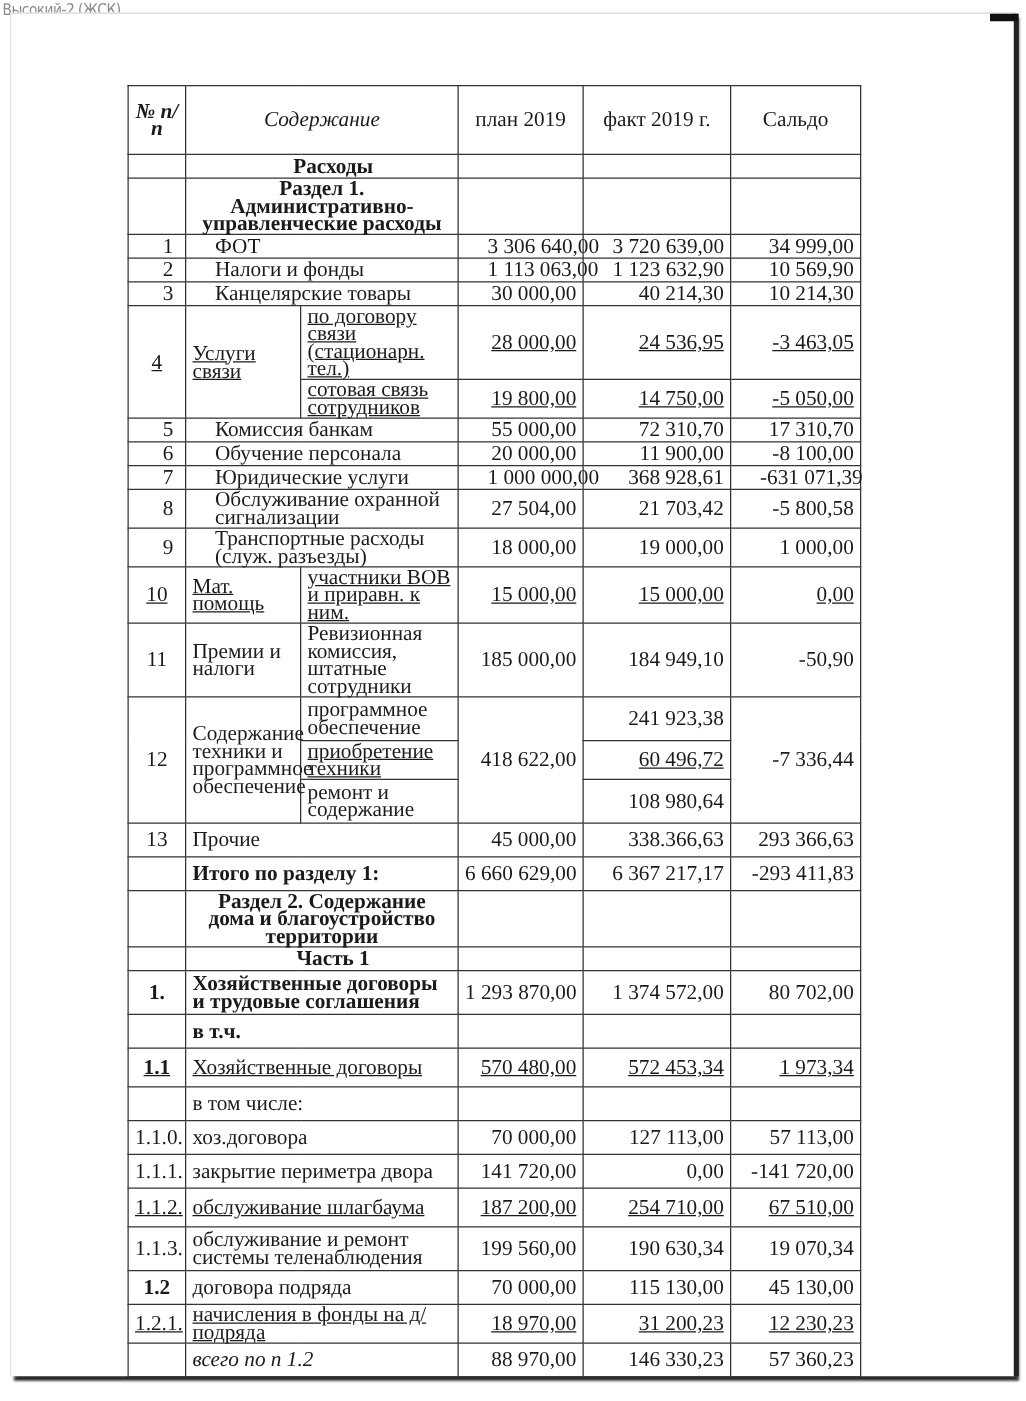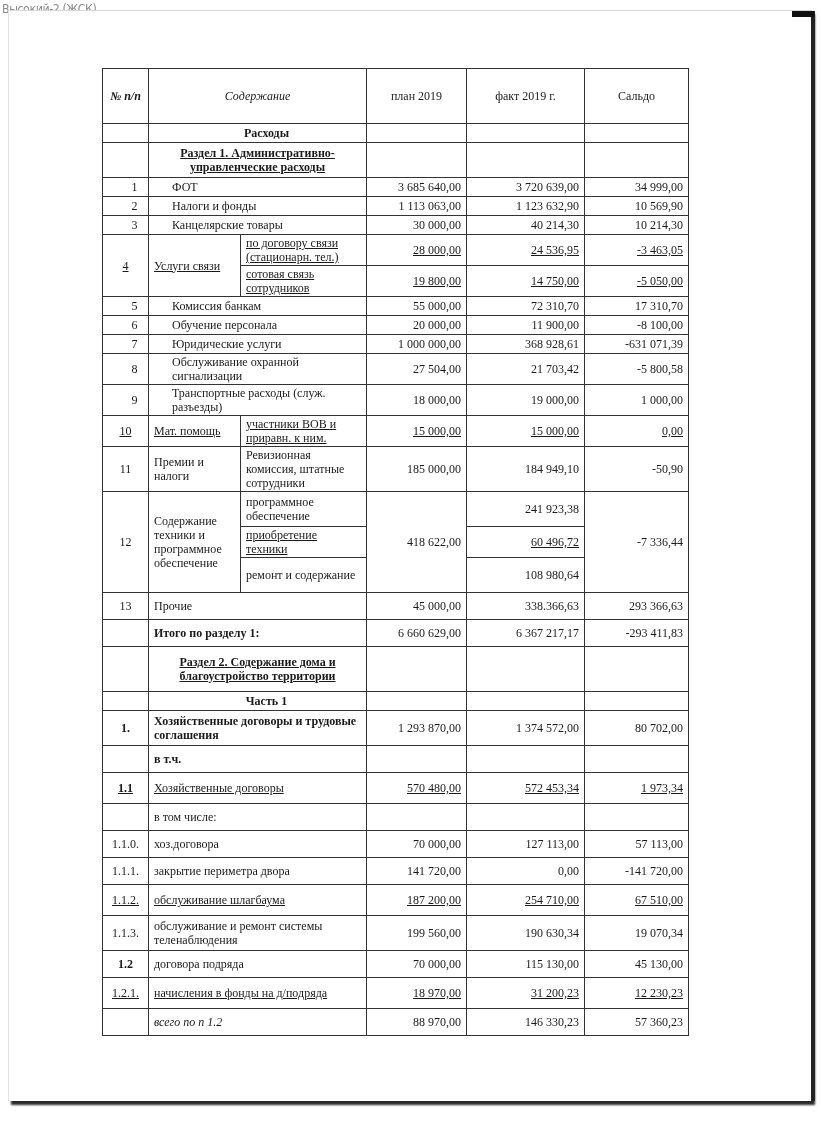--- a/index.html
+++ b/index.html
@@ -2,35 +2,35 @@
 <html><head>
 <meta charset="utf-8">
 <style>
   html, body { margin: 0; padding: 0; background: #ffffff; }
   body { width: 821px; height: 1121px; position: relative; overflow: hidden; font-family: "Liberation Serif", serif; color: #1a1a1a; }
   .doc-title { position: absolute; left: 2px; top: 1px; font-family: "DejaVu Sans", sans-serif; font-size: 13px; color: #8a8a8a; letter-spacing: -0.5px; transform: scaleX(0.85); transform-origin: left top; }
   .page { position: absolute; left: 8px; top: 10px; width: 803px; height: 1090px; background: #fff; border-top: 1px solid #d8d8d8; border-left: 1px solid #e2e2e2; box-shadow: 3px 4px 2px #2a2a2a; }
   .page-corner { position: absolute; right: -2px; top: 0; width: 22px; height: 6px; background: #111; }
   .page-edge { position: absolute; right: -3px; top: 0; width: 4px; height: 100%; background: #222; }
 
-  table.report { position: absolute; left: 102px; top: 68px; width: 586px; border-collapse: collapse; table-layout: fixed; font-size: 12px; }
+  table.report { position: absolute; left: 102px; top: 68px; width: 586px; border-collapse: collapse; table-layout: fixed; font-size: 17px; }
   table.report td, table.report th { border: 1px solid #333; padding: 1px 5px; vertical-align: middle; line-height: 14px; }
   col.c-num { width: 46px; }
   col.c-name1 { width: 92px; }
   col.c-name2 { width: 126px; }
   col.c-plan { width: 100px; }
   col.c-fact { width: 118px; }
   col.c-saldo { width: 104px; }
 
   .hdr th { font-weight: normal; height: 52px; }
   .hdr .h-num, .hdr .h-name { font-style: italic; }
   .hdr .h-num { font-weight: bold; }
   .center { text-align: center; }
   .bold { font-weight: bold; }
-  .ul { text-decoration: underline; }
+  .ul { }
   .ital { font-style: italic; margin-left: 48px; }
   .num { text-align: right; white-space: nowrap; }
   tr.r18 td { height: 16px; padding-left: 23px; }
   tr.r26 td { height: 24px; }
   tr.r30 td { height: 28px; text-decoration: underline; }
   tr.r34 td { height: 32px; }
   tr.r44 td { height: 42px; }
   .sec-title { text-align: center; font-weight: bold; }
 </style>
 </head>
@@ -74,21 +74,21 @@
     <td></td>
     <td colspan="2" class="sec-title ul">Раздел 1. Административно-управленческие расходы</td>
     <td></td>
         <td></td>
         <td></td>
   </tr>
 
   <tr class="r18">
     <td class="center">1</td>
     <td colspan="2">ФОТ</td>
-    <td class="num">3 685 640,00</td>
+    <td class="num">3 306 640,00</td>
     <td class="num">3 720 639,00</td>
     <td class="num">34 999,00</td>
   </tr>
   <tr class="r18">
     <td class="center">2</td>
     <td colspan="2">Налоги и фонды</td>
     <td class="num">1 113 063,00</td>
     <td class="num">1 123 632,90</td>
     <td class="num">10 569,90</td>
   </tr>

